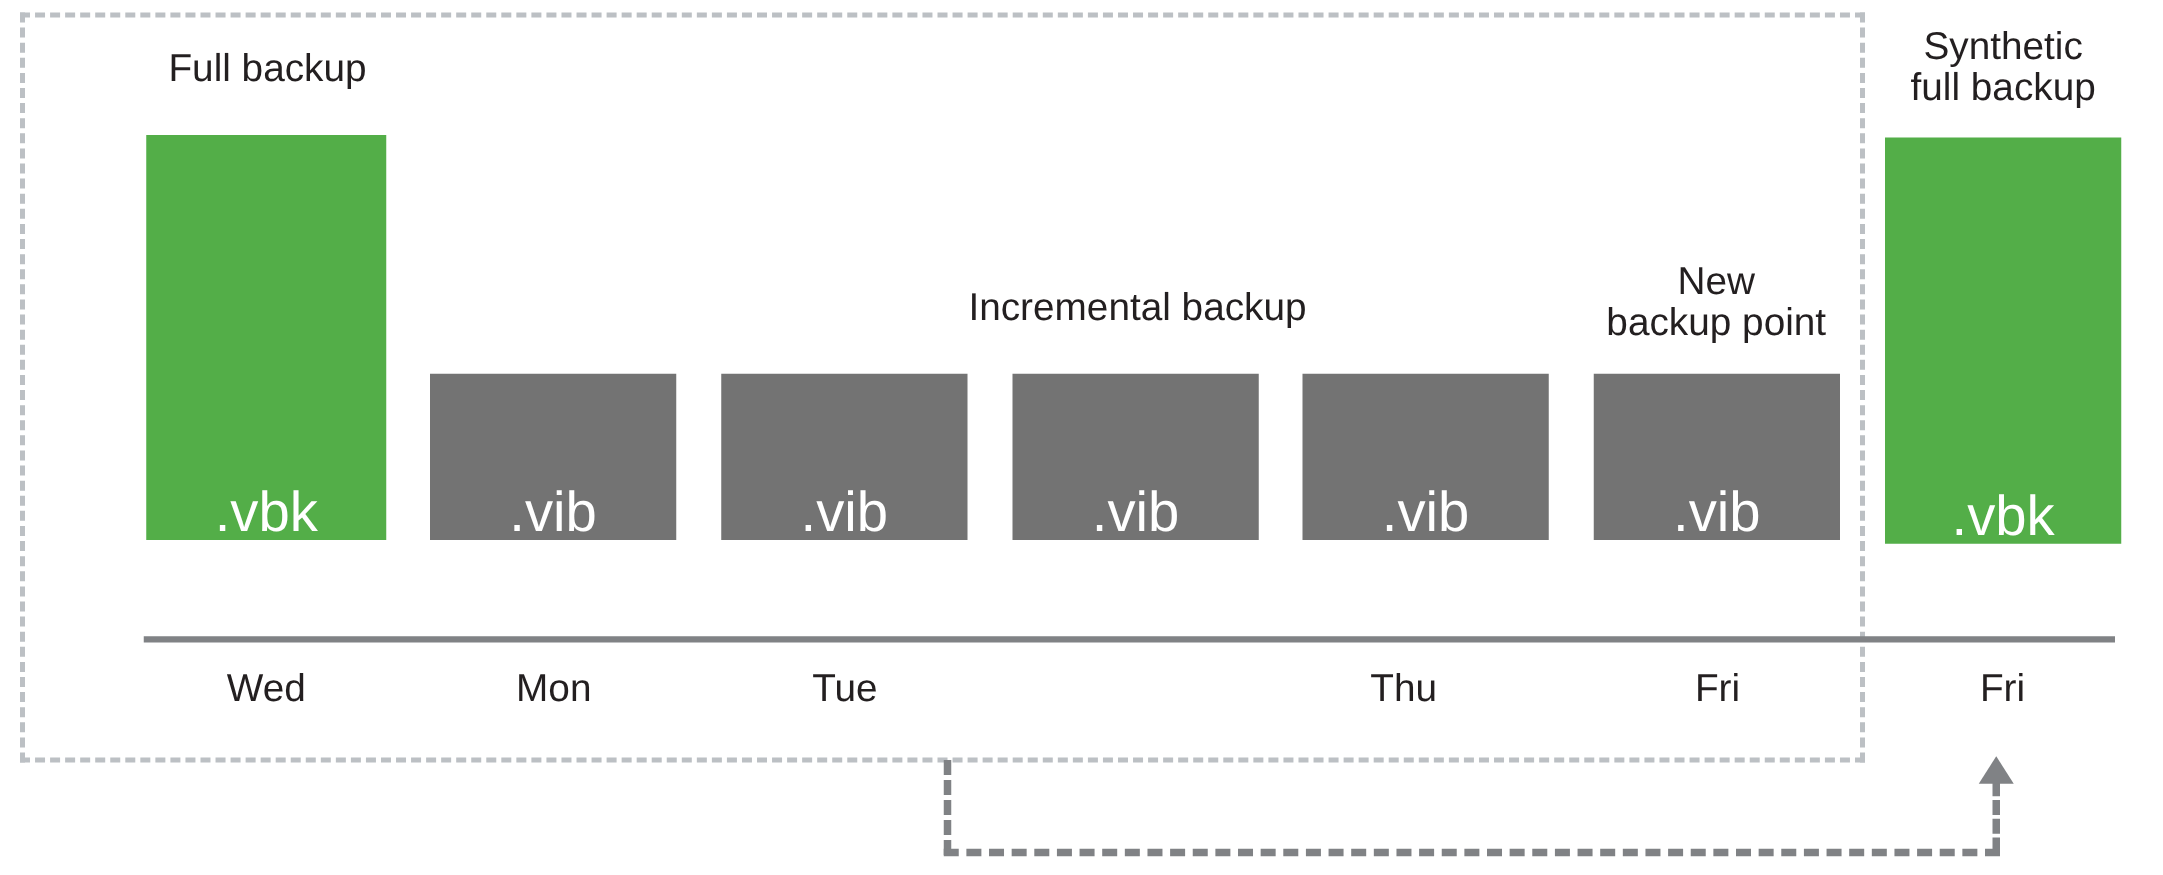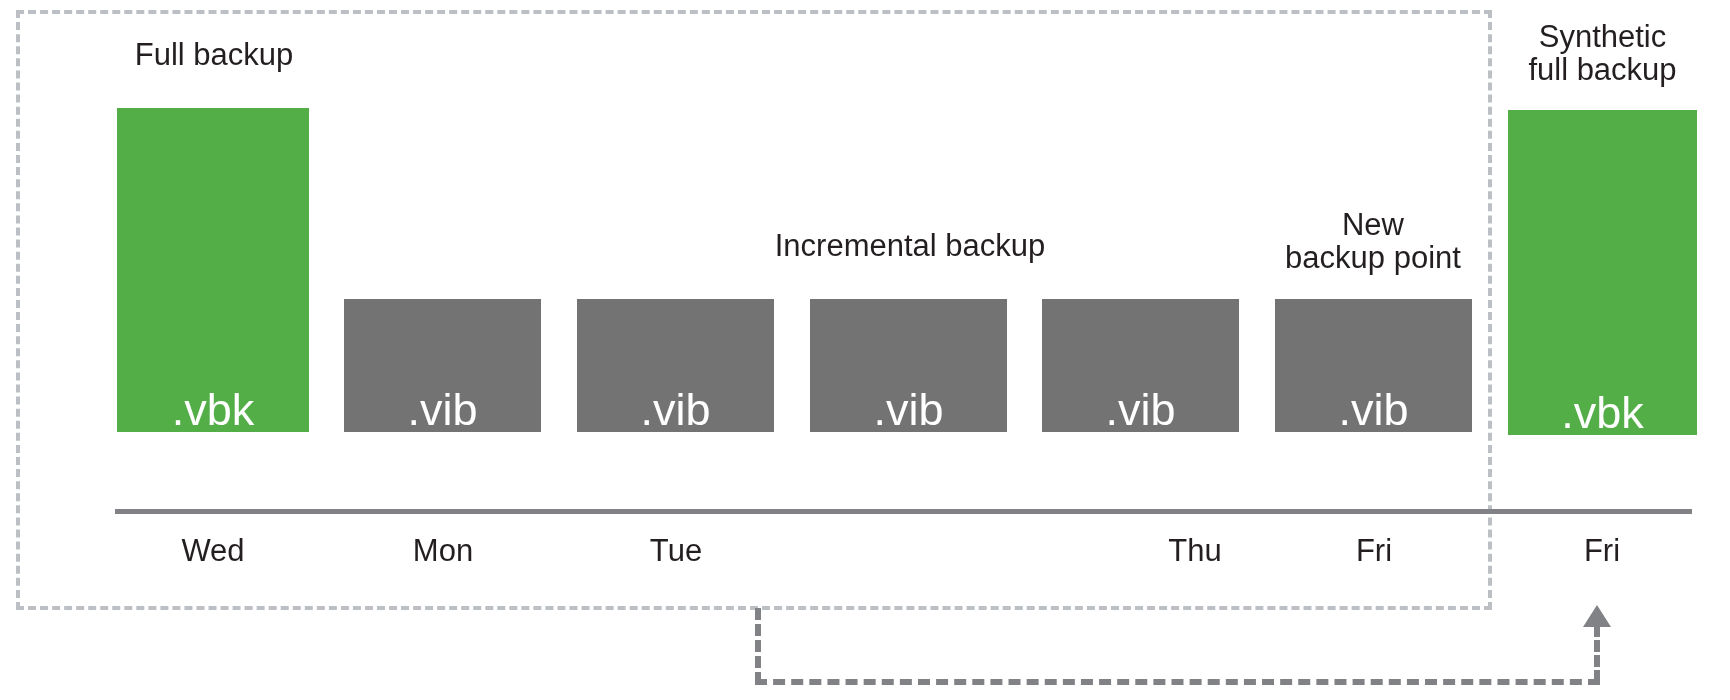--- a/index.html
+++ b/index.html
@@ -161,21 +161,21 @@
 
   <div class="bar bar-green" style="left:1508px; top:110px; width:189px; height:325px;">
     <span class="bar-label">.vbk</span>
   </div>
 
   <div class="axis-line"></div>
 
   <div class="day-label" style="left:113px;  width:200px;">Wed</div>
   <div class="day-label" style="left:576px;  width:200px;">Tue</div>
   <div class="day-label" style="left:343px;  width:200px;">Mon</div>
-  <div class="day-label" style="left:1095px; width:200px;text-align:center;">Thu</div>
+  <div class="day-label" style="left:1023px; width:200px;text-align:center;">Thu</div>
   <div class="day-label" style="left:1274px; width:200px;">Fri</div>
   <div class="day-label" style="left:1502px; width:200px;">Fri</div>
 
   <div class="arrow-seg arrow-v-left"></div>
   <div class="arrow-seg arrow-h-bottom"></div>
   <div class="arrow-seg arrow-v-right"></div>
   <div class="arrow-head"></div>
 
 </div>
 

